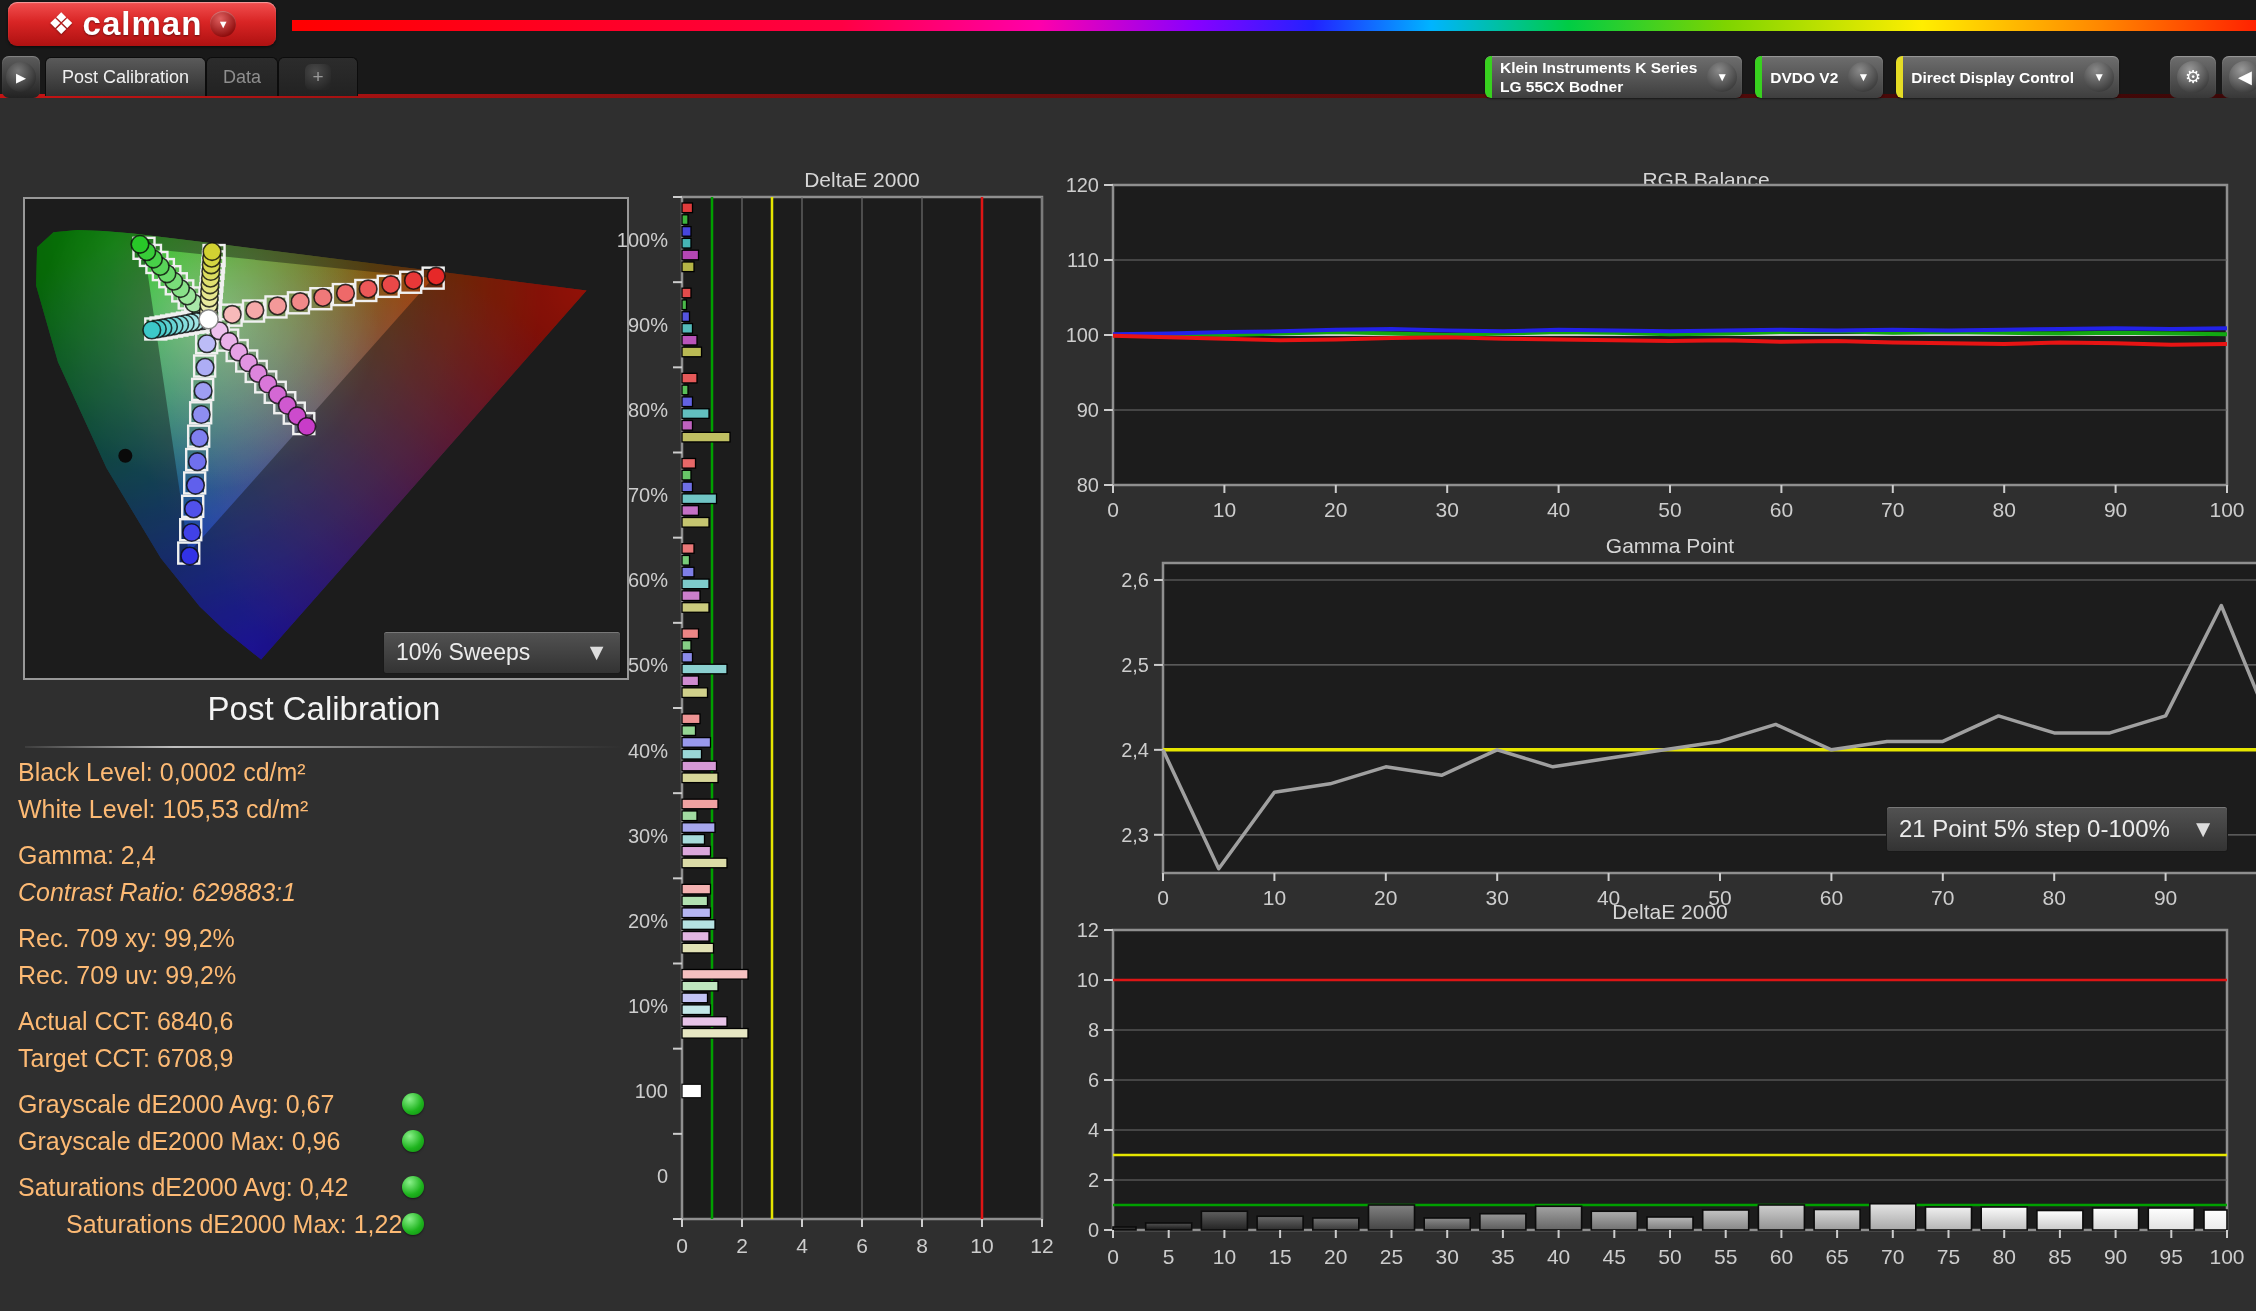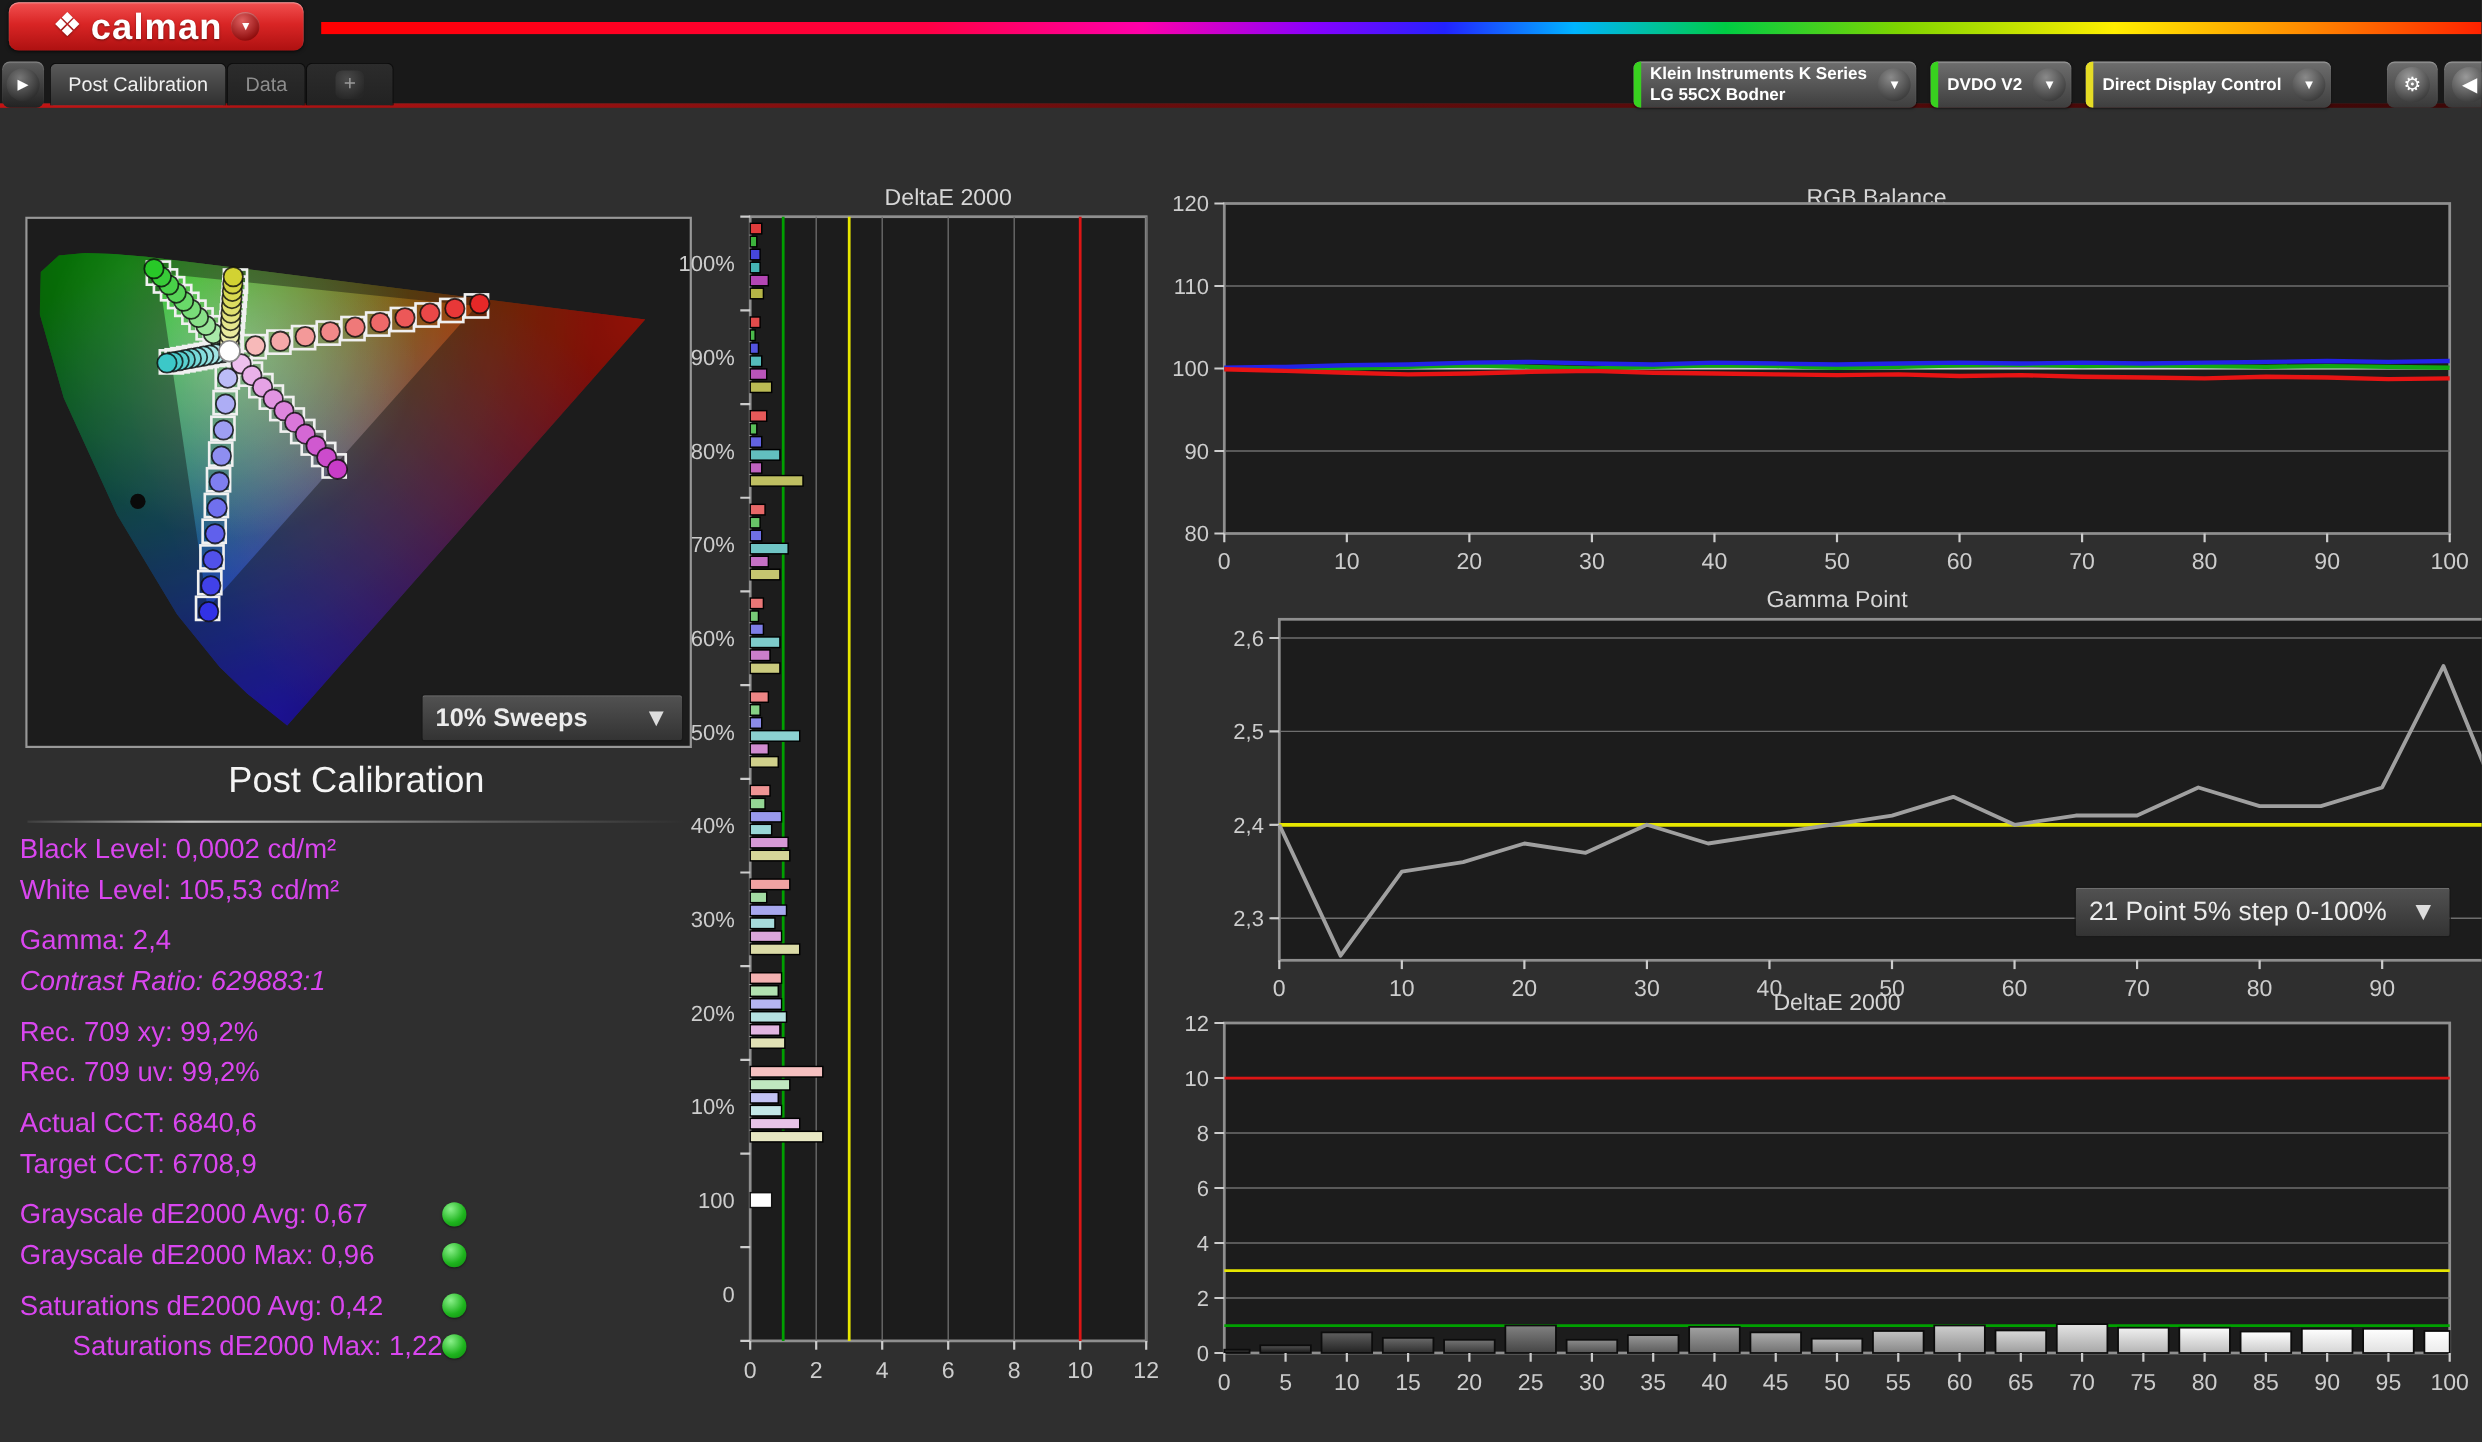--- a/index.html
+++ b/index.html
@@ -46,21 +46,21 @@
   .ciepanel{left:23px;top:197px;width:606px;height:483px;box-sizing:border-box;border:2px solid #989898;background:#1c1c1c;}
   .dropdown{position:absolute;border-radius:3px;background:linear-gradient(#525252,#333);border:1px solid #191919;
     box-shadow:inset 0 1px 0 rgba(255,255,255,.22);color:#ececec;display:flex;align-items:center;cursor:pointer;}
   .dropdown .dlabel{flex:1;padding-left:12px;white-space:nowrap;}
   .dropdown .dcar{padding:0 12px;color:#ddd;}
   
   .sum-title{left:23px;top:690px;width:602px;text-align:center;color:#f4f4f4;font-size:33px;}
   .sum-divider{left:25px;top:746px;width:598px;height:2px;
     background:linear-gradient(to right,rgba(140,140,140,.15),rgba(200,200,200,.95) 25%,rgba(150,150,150,.45) 70%,rgba(120,120,120,0));}
   .stats{left:18px;top:752px;width:620px;height:555px;}
-  .statline{position:absolute;left:0;color:#d946ef;font-size:25px;white-space:nowrap;}
+  .statline{position:absolute;left:0;color:#fdba74;font-size:25px;white-space:nowrap;}
   .dot{position:absolute;left:384px;width:22px;height:22px;border-radius:50%;
     background:radial-gradient(circle at 35% 28%,#8af08a,#1eb41e 58%,#0d870d 100%);box-shadow:0 1px 2px rgba(0,0,0,.5);}
   
   .ctitle{position:absolute;text-align:center;color:#d6d6d6;font-size:21px;}
   svg text{font-family:"Liberation Sans","DejaVu Sans",sans-serif;}
 </style>
 </head>
 <body>
 
 <div id="app">
@@ -263,21 +263,21 @@
           <circle cx="184.62884848484848" cy="92.4551935483871" r="8.8" fill="rgb(230,230,142)" stroke="rgba(10,10,10,0.8)" stroke-width="1.6"></circle>
           <circle cx="185.03045454545452" cy="85.80290322580646" r="8.8" fill="rgb(227,227,127)" stroke="rgba(10,10,10,0.8)" stroke-width="1.6"></circle>
           <circle cx="185.4320606060606" cy="79.15061290322582" r="8.8" fill="rgb(224,224,112)" stroke="rgba(10,10,10,0.8)" stroke-width="1.6"></circle>
           <circle cx="185.83366666666663" cy="72.49832258064518" r="8.8" fill="rgb(220,220,96)" stroke="rgba(10,10,10,0.8)" stroke-width="1.6"></circle>
           <circle cx="186.2352727272727" cy="65.84603225806453" r="8.8" fill="rgb(217,217,81)" stroke="rgba(10,10,10,0.8)" stroke-width="1.6"></circle>
           <circle cx="186.63687878787874" cy="59.193741935483885" r="8.8" fill="rgb(213,213,65)" stroke="rgba(10,10,10,0.8)" stroke-width="1.6"></circle>
           <circle cx="187.0384848484848" cy="52.541451612903245" r="8.8" fill="rgb(210,210,50)" stroke="rgba(10,10,10,0.8)" stroke-width="1.6"></circle>
           <circle cx="183.62242424242424" cy="120.26435483870966" r="9.5" fill="#ffffff" stroke="#888" stroke-width="1.5"></circle>
           <circle cx="100.33939393939393" cy="256.82419354838714" r="7" fill="#0a0a0a"></circle>
         </svg></div>
-    <div class="dropdown" style="left:358px;top:432px;width:236px;height:41px;font-size:23px;font-weight:bold;">
+    <div class="dropdown" style="left:358px;top:432px;width:236px;height:41px;font-size:23px;">
       <span class="dlabel">10% Sweeps</span>
       <span class="dcar">▼</span>
     </div>
   </div>
 
   <div class="abs sum-title">Post Calibration</div>
   <div class="abs sum-divider"></div>
   <div class="abs stats" id="stats-holder">
       <div class="statline" style="top: 6px;">Black Level: 0,0002 cd/m²</div>
       <div class="statline" style="top: 43px;">White Level: 105,53 cd/m²</div>

